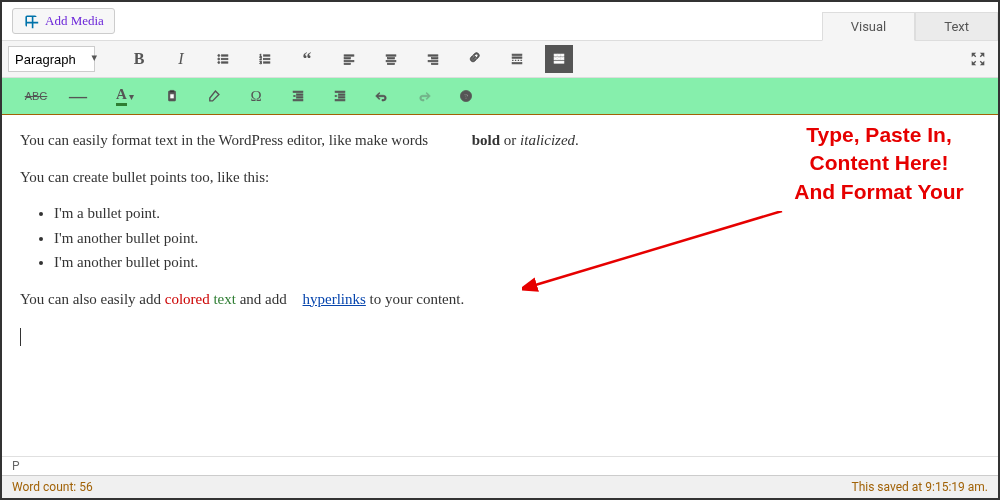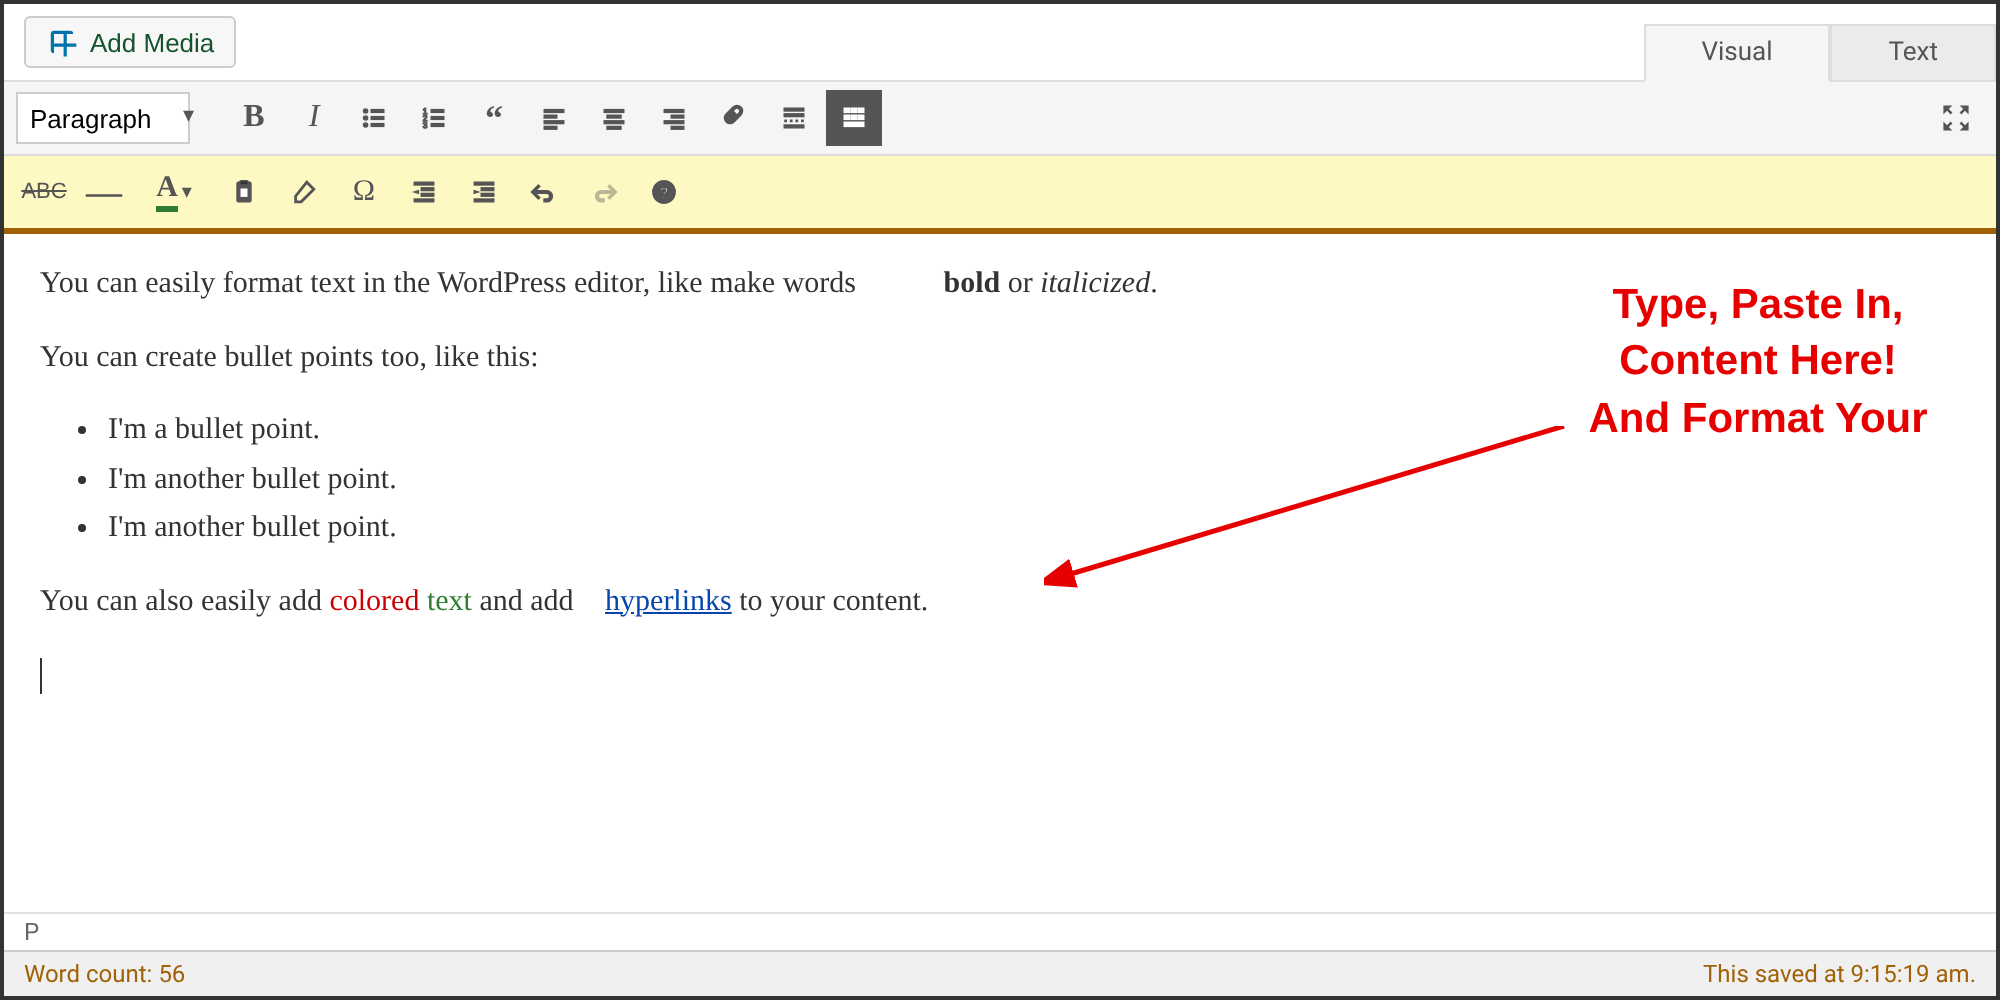--- a/index.html
+++ b/index.html
@@ -29,24 +29,25 @@
     border-bottom: 1px solid #ddd;
   }
   .add-media {
     display: inline-flex;
     align-items: center;
     gap: 6px;
     border: 1px solid #ccc;
     border-radius: 3px;
     background: #f7f7f7;
     padding: 4px 10px;
-    color: #14532d;
+    color: #6d28d9;
     font-size: 13px;
     cursor: pointer;
     margin-bottom: 6px;
+    font-family: Liberation Serif, serif;
   }
   .add-media svg { fill: #0073aa; }
   .tabs {
     display: flex;
     align-self: flex-end;
   }
   .tab {
     padding: 6px 28px;
     font-size: 13px;
     color: #555;
@@ -64,21 +65,21 @@
     background: #f5f5f5;
     border-bottom: 1px solid #ddd;
     padding: 4px 6px;
     display: flex;
     align-items: center;
     justify-content: space-between;
   }
   .toolbar-row {
     display: flex;
     align-items: center;
-    gap: 2px;
+    gap: 14px;
     flex-wrap: wrap;
   }
   .format-select {
     border: 1px solid #ccc;
     background: #fff;
     font-size: 13px;
     height: 26px;
     padding: 0 18px 0 6px;
     margin-right: 8px;
     appearance: none;
@@ -122,23 +123,23 @@
   }
   .tcolor-A {
     font-family: Georgia, serif;
     font-weight: bold;
     font-size: 15px;
     border-bottom: 3px solid #2e7d32;
     line-height: 1;
     padding-bottom: 1px;
   }
   .toolbar2 {
-    background: #fef9c3;
-    border-bottom: 3px solid #a16207;
-    padding: 4px 6px;
+    background: #86efac;
+    border-bottom: 1px solid #a16207;
+    padding: 4px 20px;
   }
   .content-area {
     flex: 1;
     background: #fff;
     position: relative;
     padding: 14px 18px;
     font-family: Georgia, "Times New Roman", serif;
     font-size: 15px;
     line-height: 1.5;
     color: #333;
@@ -154,21 +155,21 @@
   .hlink { color: #0645ad; text-decoration: underline; margin-left: 12px; }
   .cursor-bar {
     display: inline-block;
     width: 1px;
     height: 18px;
     background: #333;
     vertical-align: middle;
   }
   .annotation {
     position: absolute;
-    top: 22px;
+    top: 6px;
     right: 24px;
     width: 190px;
     text-align: center;
     font-family: Arial, sans-serif;
     font-weight: bold;
     font-size: 21px;
     color: #e60000;
     line-height: 1.35;
     pointer-events: none;
   }

